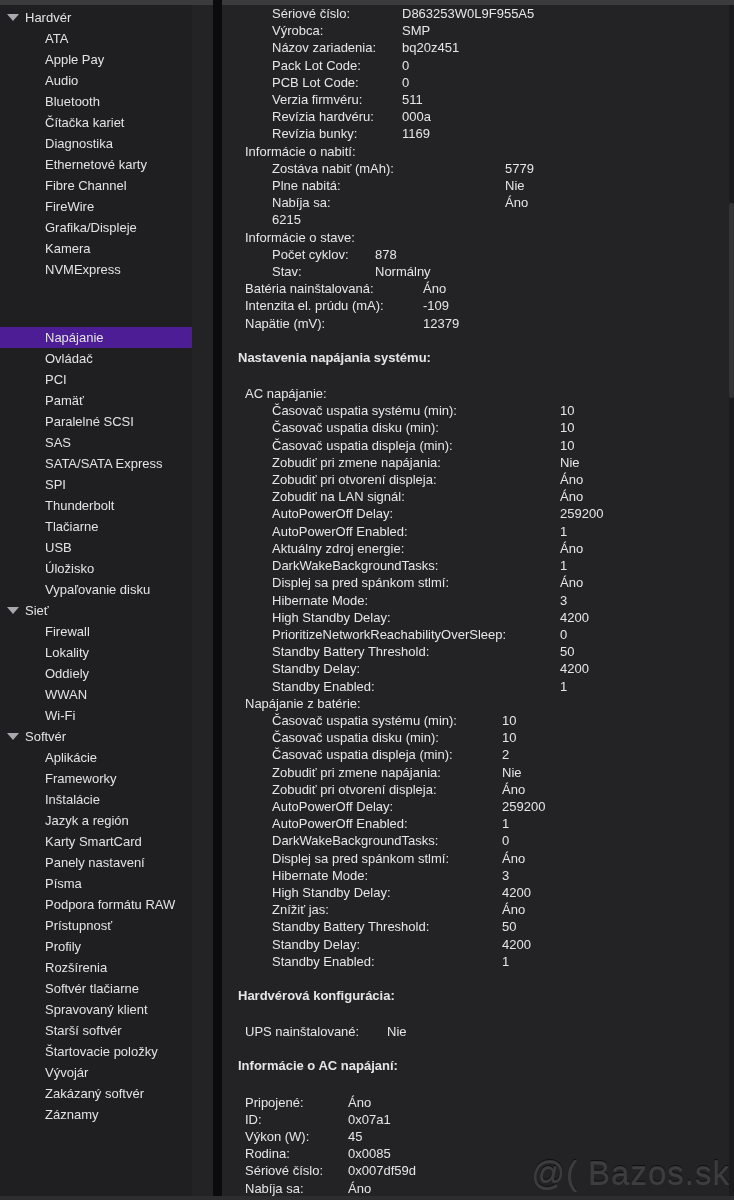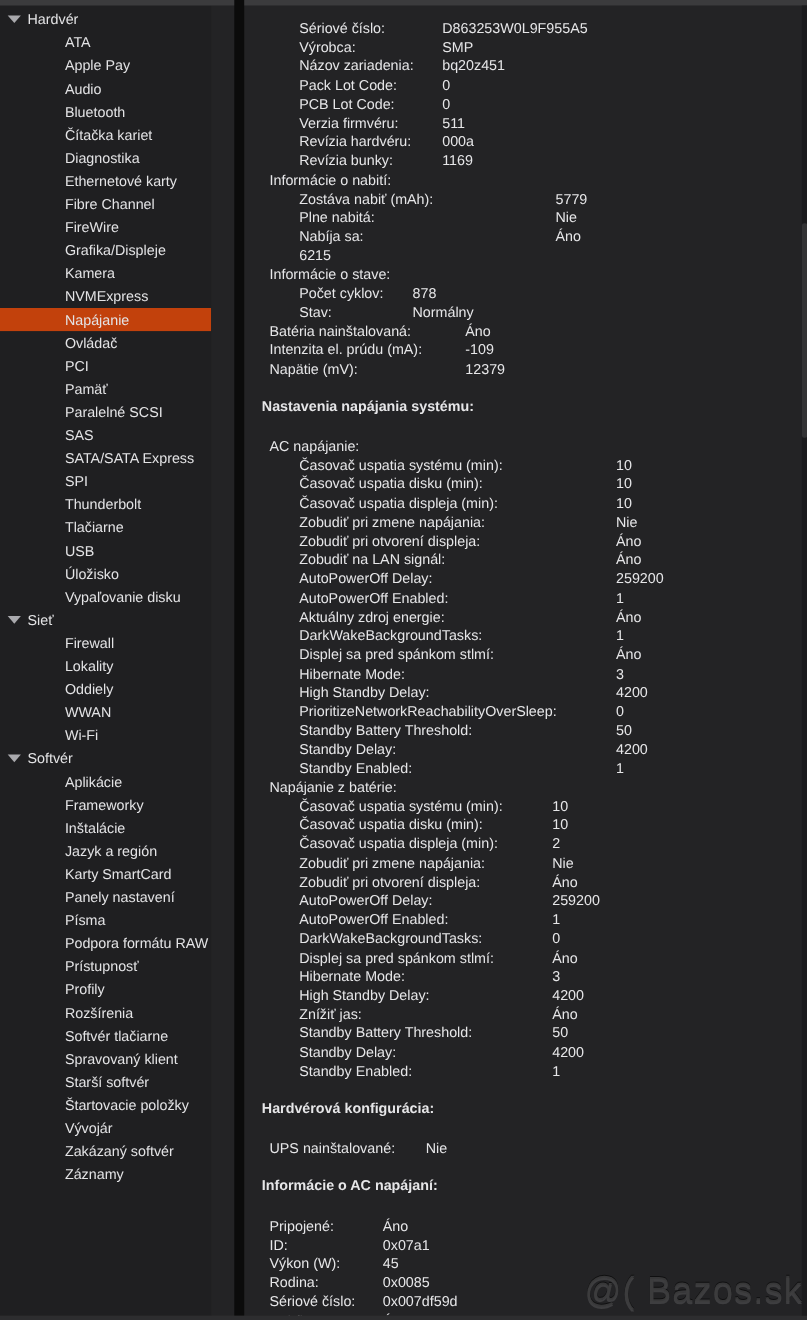--- a/index.html
+++ b/index.html
@@ -13,30 +13,30 @@
   }
   .top-strip { position:absolute; top:0; left:0; width:734px; height:5px; background:#3b3b3d; z-index:4; }
   .bottom-strip { position:absolute; bottom:0; left:0; width:734px; height:4px; background:#2d2d2f; z-index:6; }
   .sidebar {
     position:absolute; top:5px; left:0; width:192px; bottom:4px;
     background:#1f1f21; padding-top:2px; overflow:hidden;
   }
   .divider { position:absolute; top:0; left:213px; width:9px; height:1200px; background:#0b0b0b; z-index:5; }
   .content {
     position:absolute; top:5px; left:222px; width:512px; bottom:4px;
-    background:#232325; padding-top:12px; overflow:hidden;
+    background:#232325; padding-top:0; overflow:hidden;
   }
   
   .srow {
     position:relative; height:21px; line-height:21px;
     font-size:13px; color:#e3e3e5; white-space:nowrap; cursor:default;
   }
   .srow.group { padding-left:25px; }
-  .srow.item  { padding-left:59px; }
-  .srow.selected { background:#c2410c; }
+  .srow.item  { padding-left:45px; }
+  .srow.selected { background:#4c1d95;margin-top:47px; }
   .tri {
     position:absolute; left:7px; top:7px; width:0; height:0;
     border-left:6px solid transparent; border-right:6px solid transparent;
     border-top:7px solid #a9a9ad;
   }
   
   .line { display:flex; line-height:17.2px; font-size:13px; white-space:nowrap; }
   .line .lbl { flex:0 0 auto; padding-right:6px; }
   .line .val { flex:0 0 auto; }
   .l1 { padding-left:23px; }

